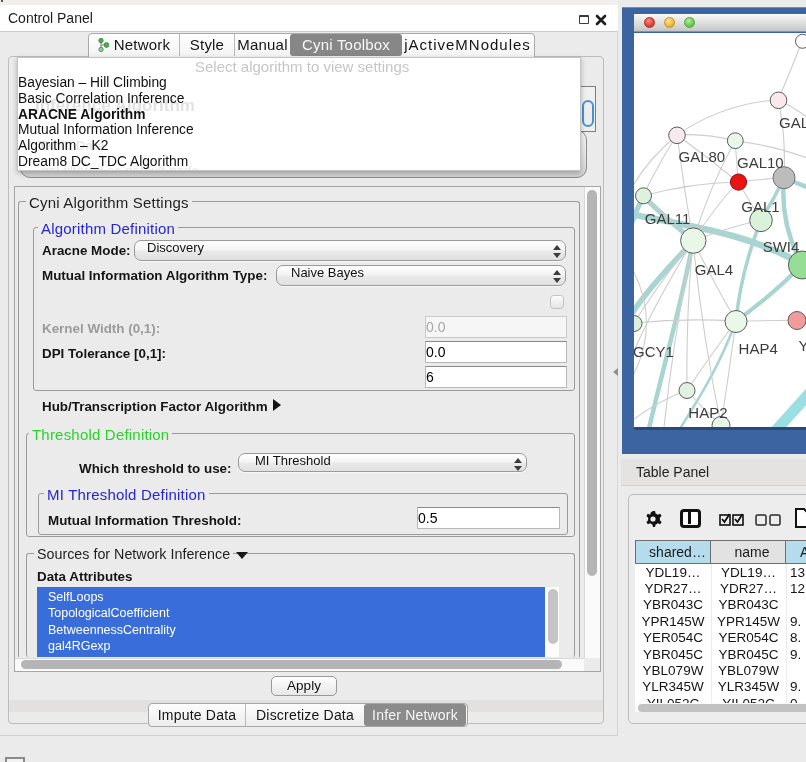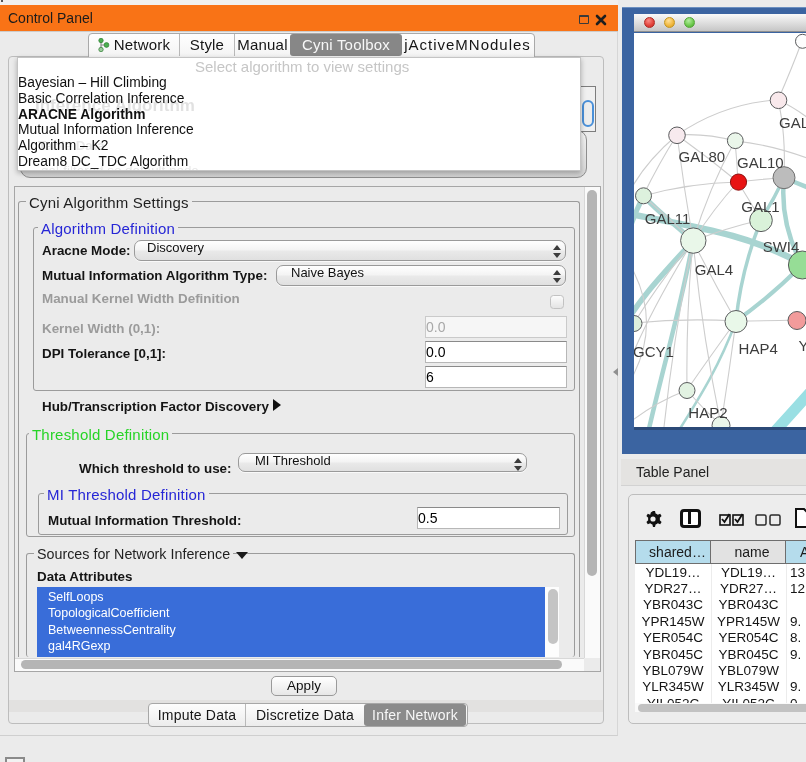--- a/index.html
+++ b/index.html
@@ -25,21 +25,21 @@
 .segsep { float:left; width:1px; height:22px; background:#b9b9b9; }
 .tsel { background:#878787; color:#f7f7f7; border-radius:3px;}
 .row td { font-size:13.5px; color:#141414; }
 </style>
 </head>
 <body>
 
 <div class="abs" style="left:0;top:0;width:618px;height:736px;background:#ebebeb;border-right:1px solid #d6d6d6;border-bottom:1px solid #cfcfcf;">
 
   <div class="abs" style="left:0;top:0;width:618px;height:5px;background:#f1f0ef;"></div>
-  <div class="abs" style="left:0;top:5px;width:618px;height:27px;background:#f97316;border-bottom:1px solid #cdcbc9;">
+  <div class="abs" style="left:0;top:5px;width:618px;height:27px;background:#ffffff;border-bottom:1px solid #cdcbc9;">
     <div class="abs" style="left:8px;top:0;height:27px;line-height:27px;font-size:14px;color:#1c1c1c;">Control Panel</div>
   </div>
   <div class="abs" style="left:1px;top:0;width:2px;height:2px;background:#555;"></div>
 
   <div class="abs" style="left:579px;top:14.5px;width:10px;height:9.5px;border:1.3px solid #3a3a3a;border-top:2.4px solid #3a3a3a;border-radius:1px;"></div>
   <svg class="abs" style="left:595px;top:14px;" width="12" height="12">
     <path d="M2 2 L10 10 M10 2 L2 10" stroke="#1e1e1e" stroke-width="2.6" stroke-linecap="round"></path>
   </svg>
 
   <div class="abs" style="left:8px;top:56px;width:596px;height:668px;border:1px solid #bdbdbd;border-radius:4px;background:#ebebeb;"></div>
@@ -88,32 +88,31 @@
       <div class="carr cdn" style="left:418px;top:11.5px;"></div>
     </div>
 
   <div class="lb" style="left:42px;top:268px;">Mutual Information Algorithm Type:</div>
   <div class="combo" style="left:276px;top:265px;width:290px;height:21px;">
       <span class="ct" style="left:14px;">Naive Bayes</span>
     <div class="carr cup" style="left:276px;top:4px;"></div>
       <div class="carr cdn" style="left:276px;top:11.5px;"></div>
     </div>
 
-  <div class="lb lbg" style="left:42px;top:291px;">Manual Kernel Width Definition</div>
   <div class="abs" style="left:550px;top:295px;width:14px;height:14px;border:1px solid #c2c2c2;border-radius:3.5px;background:linear-gradient(#fcfcfc,#e4e4e4);"></div>
 
   <div class="lb lbg" style="left:42px;top:321px;">Kernel Width (0,1):</div>
   <div class="fld" style="left:425px;top:316px;width:142px;height:22px;background:#f6f6f6;border-color:#cacaca;color:#a8a8a8;">0.0</div>
 
   <div class="lb" style="left:42px;top:346px;">DPI Tolerance [0,1]:</div>
   <div class="fld" style="left:425px;top:341px;width:142px;height:22px;">0.0</div>
 
   <div class="fld" style="left:425px;top:366px;width:142px;height:22px;">6</div>
 
-  <div class="lb" style="left:42px;top:399px;">Hub/Transcription Factor Discovery</div>
+  <div class="lb" style="left:42px;top:399px;">Hub/Transcription Factor Algorithm</div>
   <div class="abs" style="left:273px;top:399px;width:0;height:0;border-top:6px solid transparent;border-bottom:6px solid transparent;border-left:8px solid #111;"></div>
 
   <div class="grp" style="left:26px;top:433px;width:549px;height:104px;"></div>
   <div class="gt" style="left:29px;top:426px;color:#27d427;">Threshold Definition</div>
 
   <div class="lb" style="left:79px;top:461px;">Which threshold to use:</div>
   <div class="combo" style="left:238px;top:453px;width:289px;height:19px;">
       <span class="ct">MI Threshold</span>
     <div class="carr cup" style="left:275px;top:4px;"></div>
       <div class="carr cdn" style="left:275px;top:11.5px;"></div>

